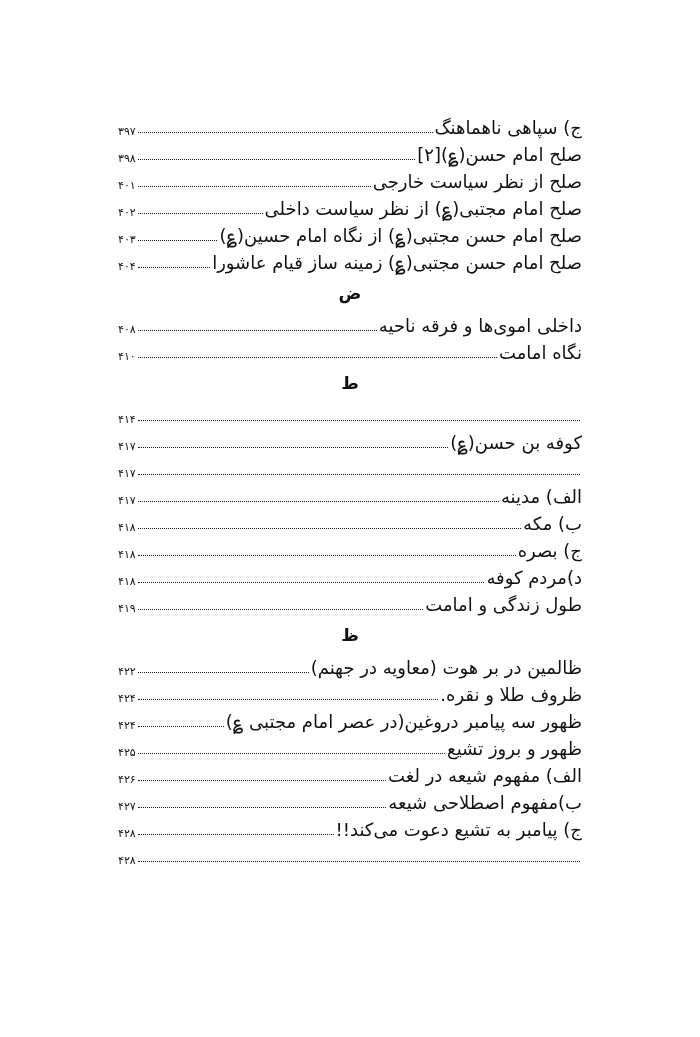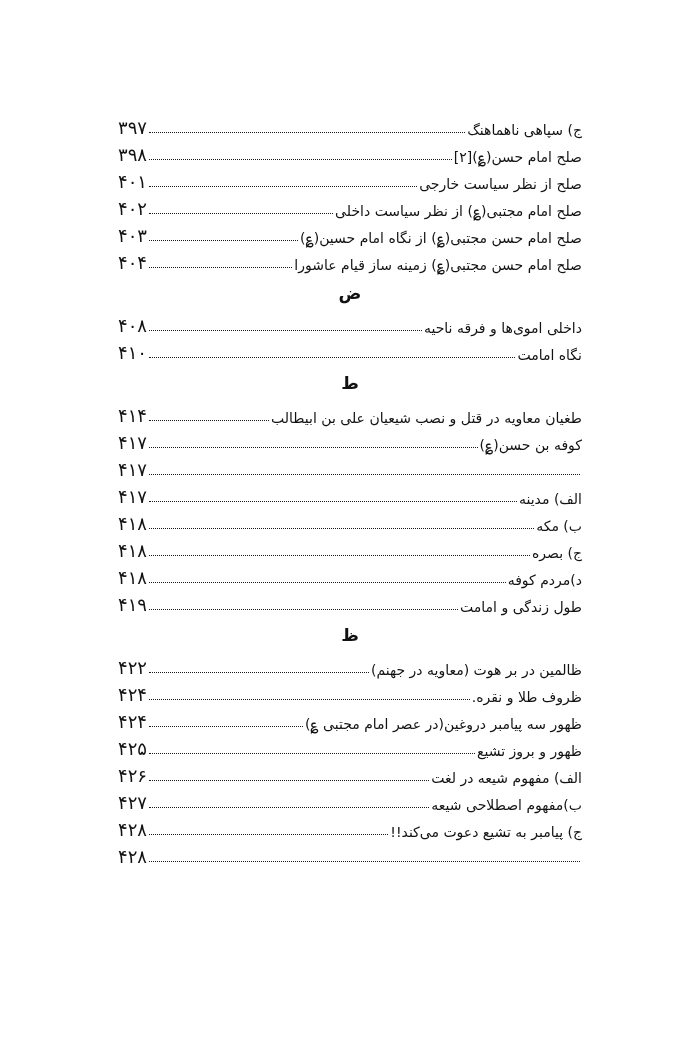--- a/index.html
+++ b/index.html
@@ -30,35 +30,35 @@
   .entry {
     display: flex;
     align-items: flex-end;
     font-size: 15.5px;
     line-height: 1.0;
     height: 27px;
     white-space: nowrap;
   }
   .entry .title {
     flex: 0 0 auto;
-    font-size: 14px;
+    font-size: 18px;
     letter-spacing: 0;
     padding-bottom: 2px;
     text-align: center;
   }
   .entry .leader {
     flex: 1 1 auto;
     border-bottom: 1.6px dotted #1a1a1a;
     margin: 0 2px 6px 2px;
     min-width: 8px;
     height: 1px;
   }
   .entry .pageno {
     flex: 0 0 auto;
-    font-size: 18px;
+    font-size: 11px;
     padding-bottom: 2px;
     direction: rtl;
     unicode-bidi: embed;
   }
   
   .section-letter {
     text-align: center;
     font-size: 17px;
     font-weight: bold;
     height: 30px;
@@ -115,21 +115,20 @@
       <div class="entry">
         <span class="title">نگاه امامت</span>
         <span class="leader"></span>
         <span class="pageno">۴۱۰</span>
       </div>
     </div>
 
     <div class="section-letter">ط</div>
     <div>
       <div class="entry">
-        <span class="title">طغیان معاویه در قتل و نصب شیعیان علی بن ابیطالب</span>
         <span class="leader"></span>
         <span class="pageno">۴۱۴</span>
       </div>
       <div class="entry">
         <span class="title">کوفه بن حسن(؏)</span>
         <span class="leader"></span>
         <span class="pageno">۴۱۷</span>
       </div>
       <div class="entry">
         <span class="leader"></span>

